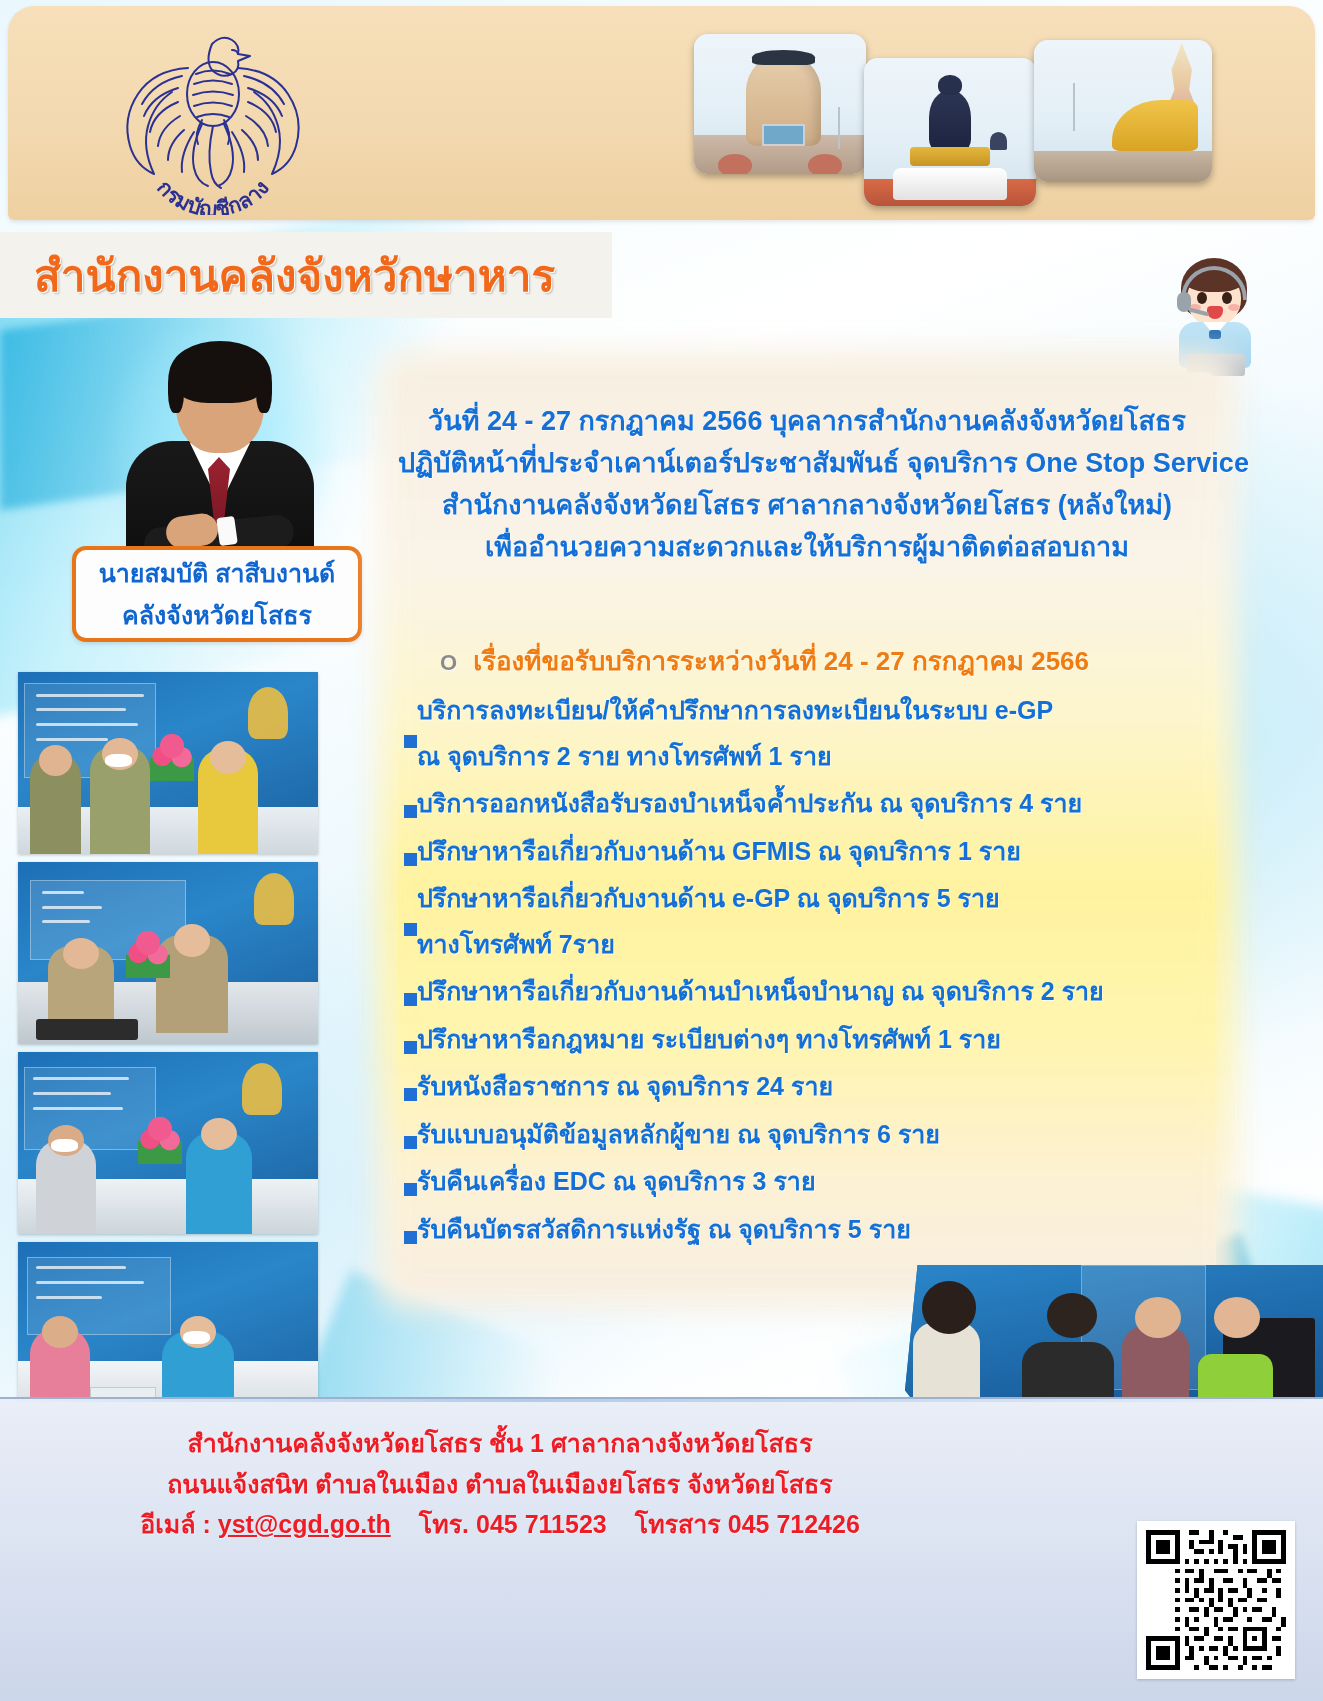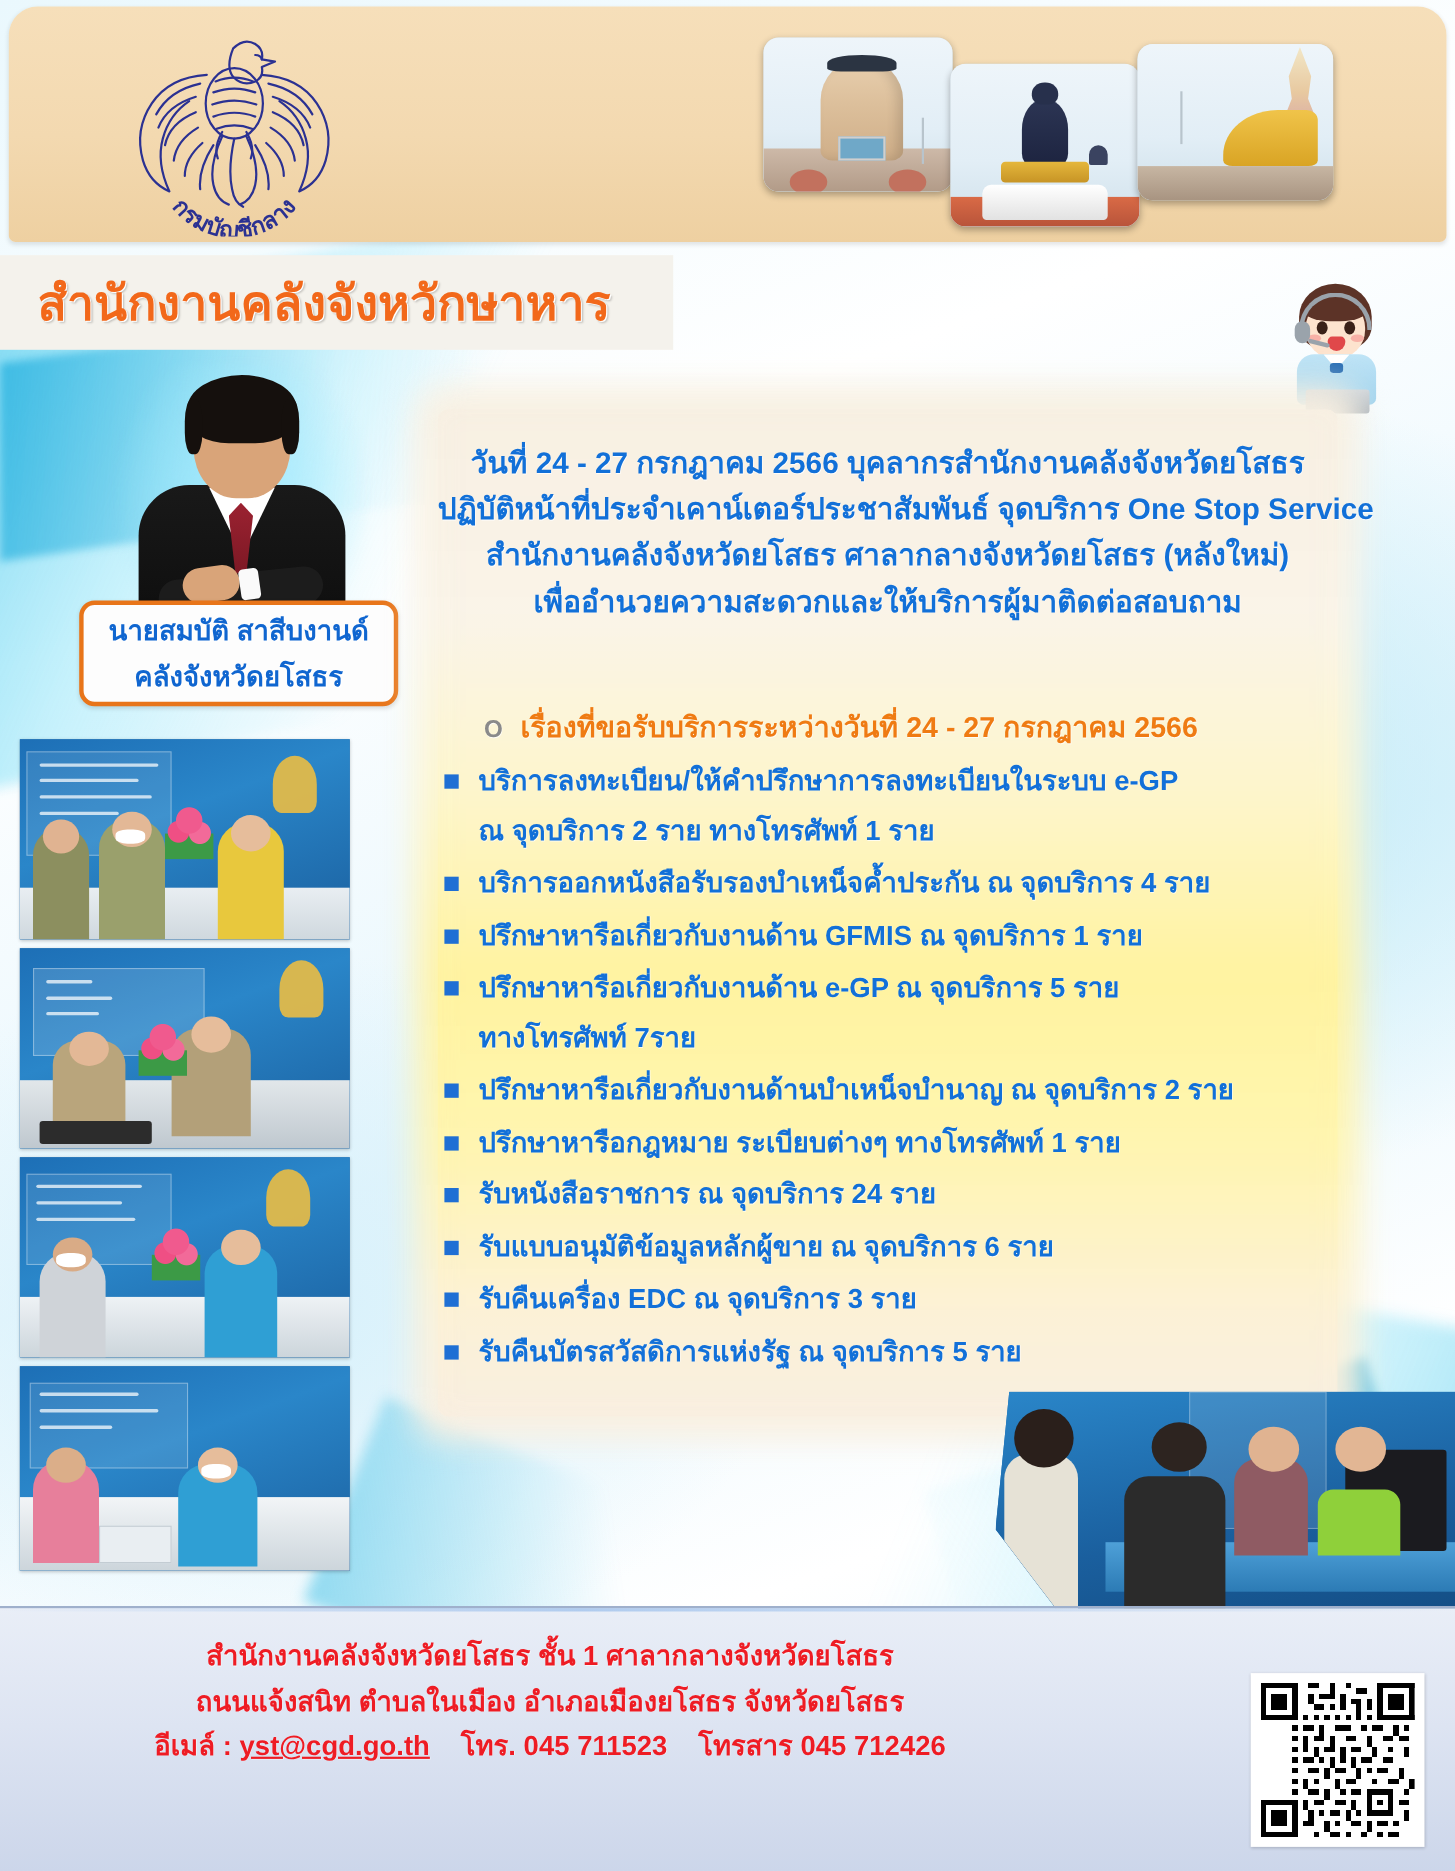--- a/index.html
+++ b/index.html
@@ -298,22 +298,21 @@
   }
 
   .svc-list {
     position: absolute;
     left: 404px; top: 688px;
     width: 800px;
     list-style: none;
   }
   .svc-item {
     display: flex;
-    align-items: flex-start;
-    gap: 18px;
+    align-items: center;
     margin-bottom: 2px;
   }
   .svc-sq {
     flex: 0 0 auto;
     width: 13px; height: 13px;
     background: #1f6fd4;
     margin-top: 16px;
   }
   .svc-text {
     color: #1270d8;
@@ -376,21 +375,21 @@
   .br-person { position:absolute; bottom:0; border-radius:22px 22px 0 0; }
   .br-head { position:absolute; border-radius:50%; }
   .br-monitor { position:absolute; right:2%; top:26%; width:22%; height:46%;
      background:#1b1b1f; border-radius:3px; }
   .br-vest { position:absolute; background:#8fd03a; border-radius:14px 14px 0 0; }
 
   
   .footer {
     position: absolute;
     left: 0; bottom: 0;
-    width: 1323px; height: 241px;
+    width: 1323px; height: 304px;
     background: linear-gradient(180deg, #e9eef7 0%, #dde4f2 45%, #ccd6ea 100%);
     border-top: 2px solid #9fb0cc;
   }
   .footer-lines {
     position: absolute;
     left: 0; top: 24px;
     width: 1000px;
     text-align: center;
     color: #ee1c24;
     font-size: 25px;
@@ -679,21 +678,21 @@
     <div class="br-person" style="left:52%; width:16%; height:44%; background:#8f5b63; bottom:26%;"></div>
     <div class="br-head" style="left:55%; top:16%; width:11%; height:20%; background:#e0b391;"></div>
     <div class="br-vest" style="left:70%; bottom:26%; width:18%; height:30%;"></div>
     <div class="br-head" style="left:74%; top:16%; width:11%; height:20%; background:#e2b694;"></div>
   </div>
 
   <div class="footer">
     <div class="footer-accent"></div>
     <div class="footer-lines">
       <div class="fl">สำนักงานคลังจังหวัดยโสธร  ชั้น 1  ศาลากลางจังหวัดยโสธร</div>
-      <div class="fl">ถนนแจ้งสนิท   ตำบลในเมือง  อำเภอเมืองยโสธร  จังหวัดยโสธร</div>
+      <div class="fl">ถนนแจ้งสนิท   ตำบลในเมือง  ตำบลในเมืองยโสธร  จังหวัดยโสธร</div>
       <div class="fl fl-contact">
         <span>
           <span>อีเมล์ :</span>
           <span class="email-link">yst@cgd.go.th</span>
         </span>
         <span>โทร. 045 711523</span>
         <span>โทรสาร 045 712426</span>
       </div>
     </div>
 

